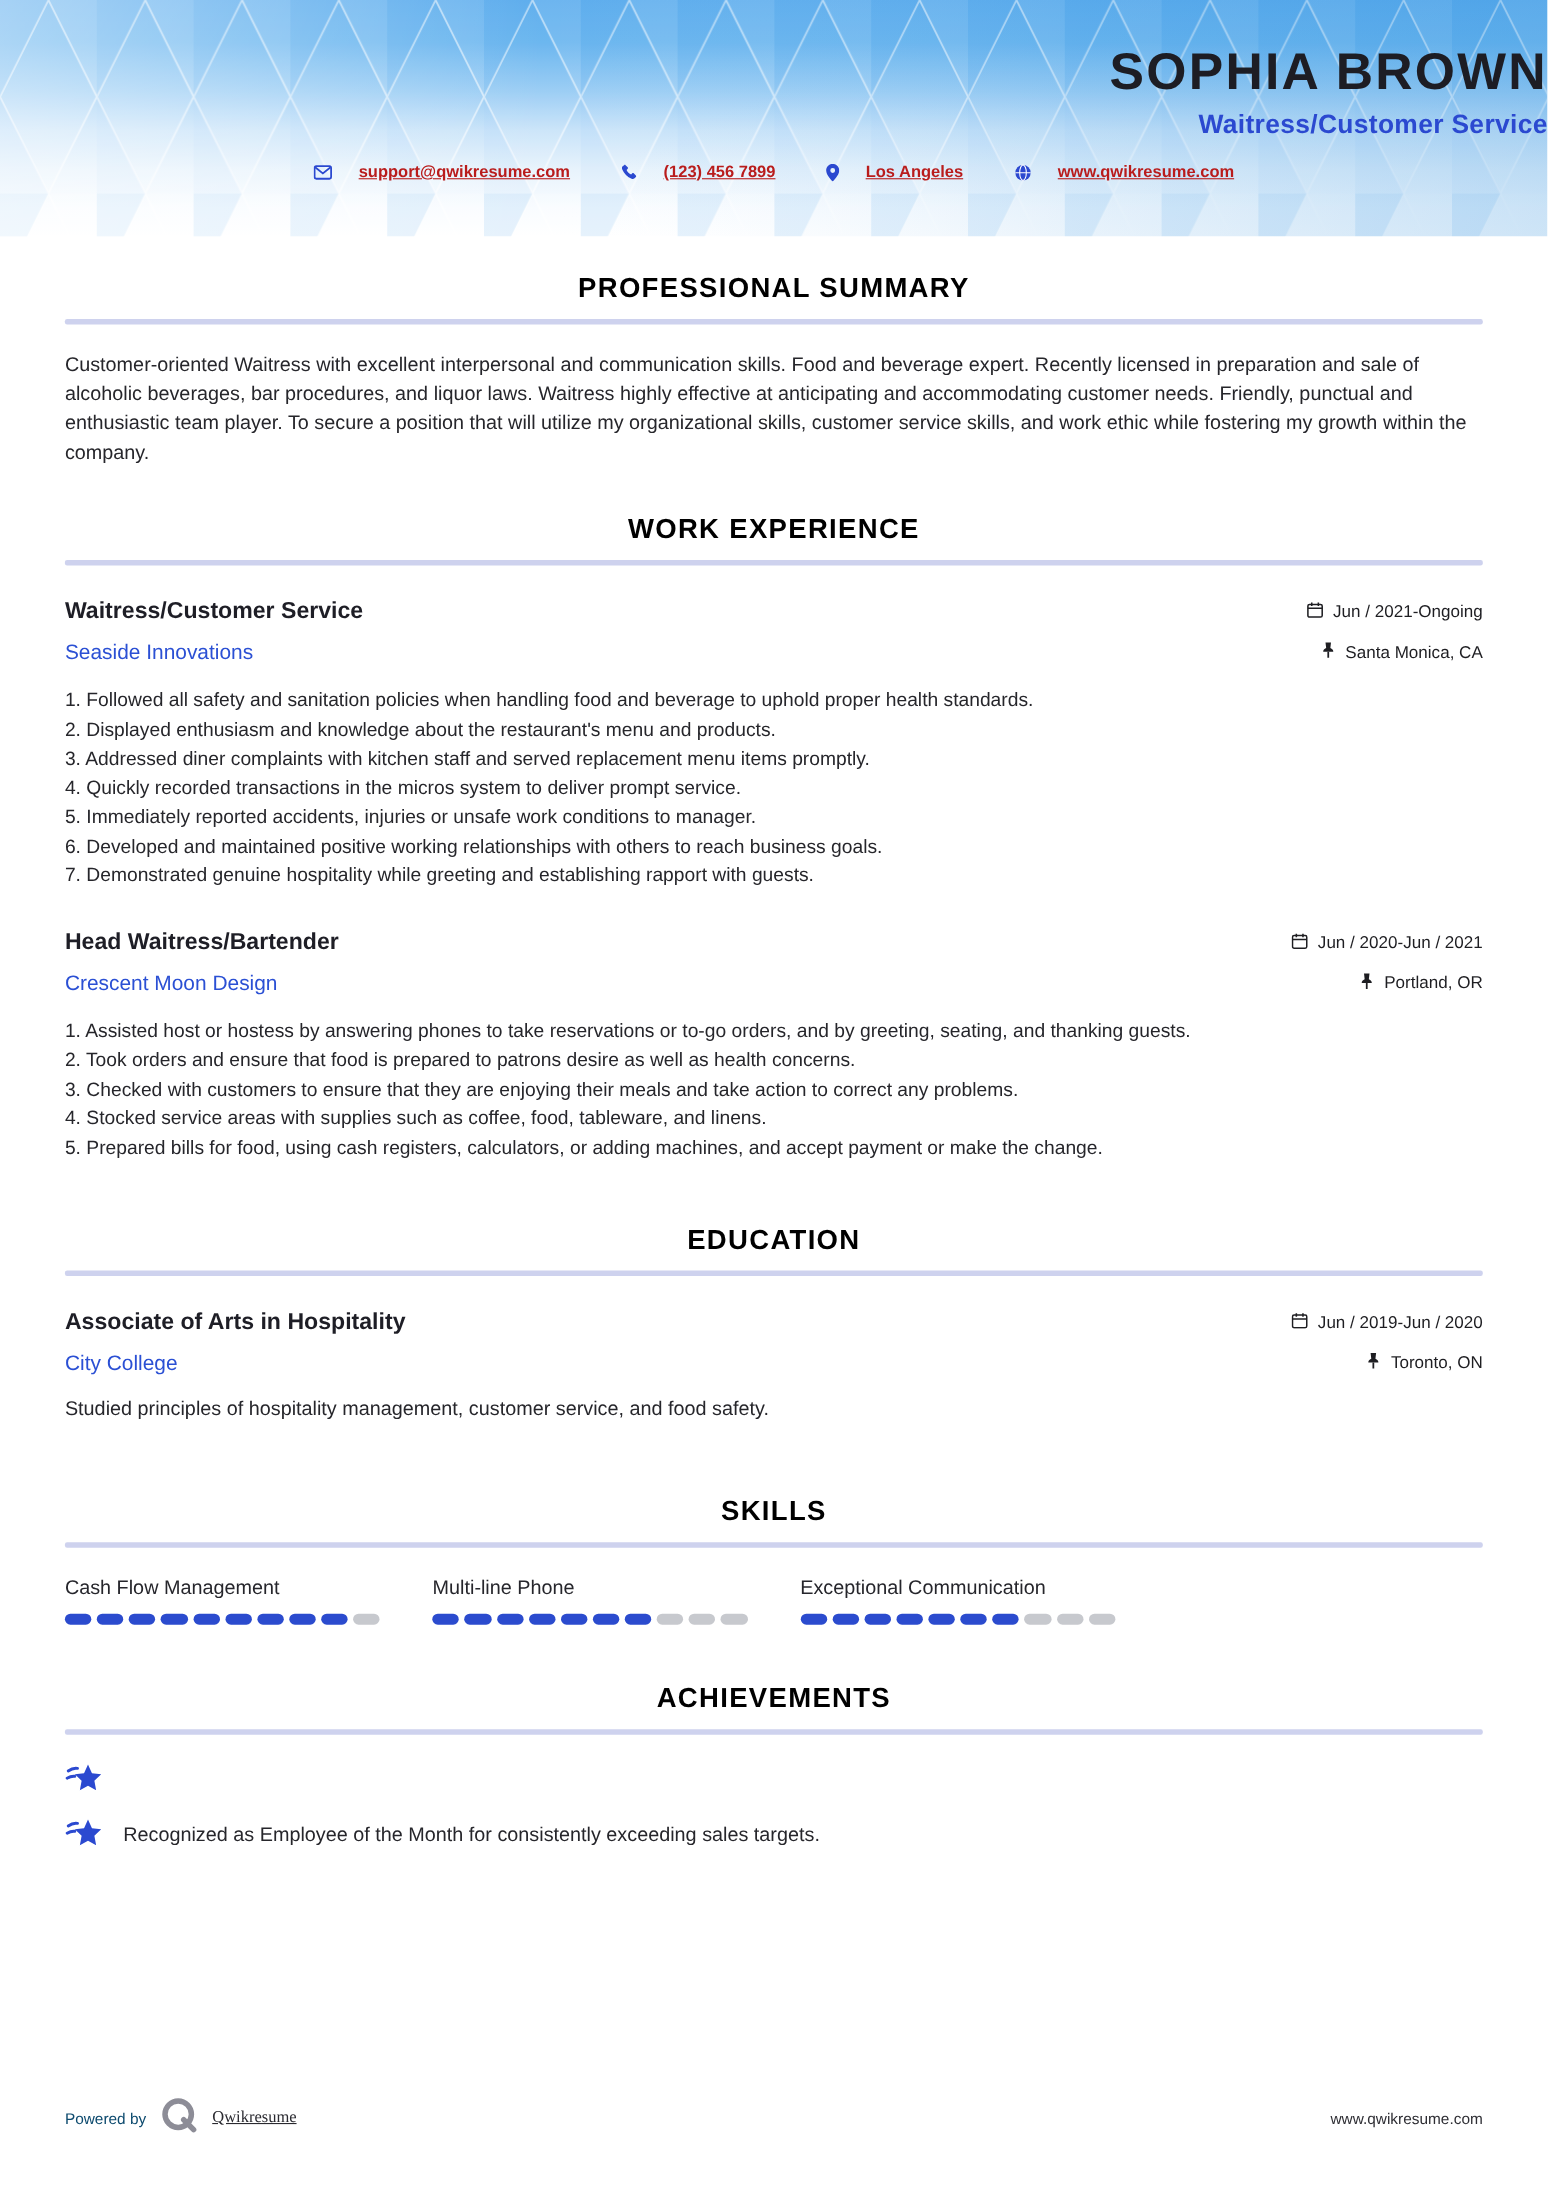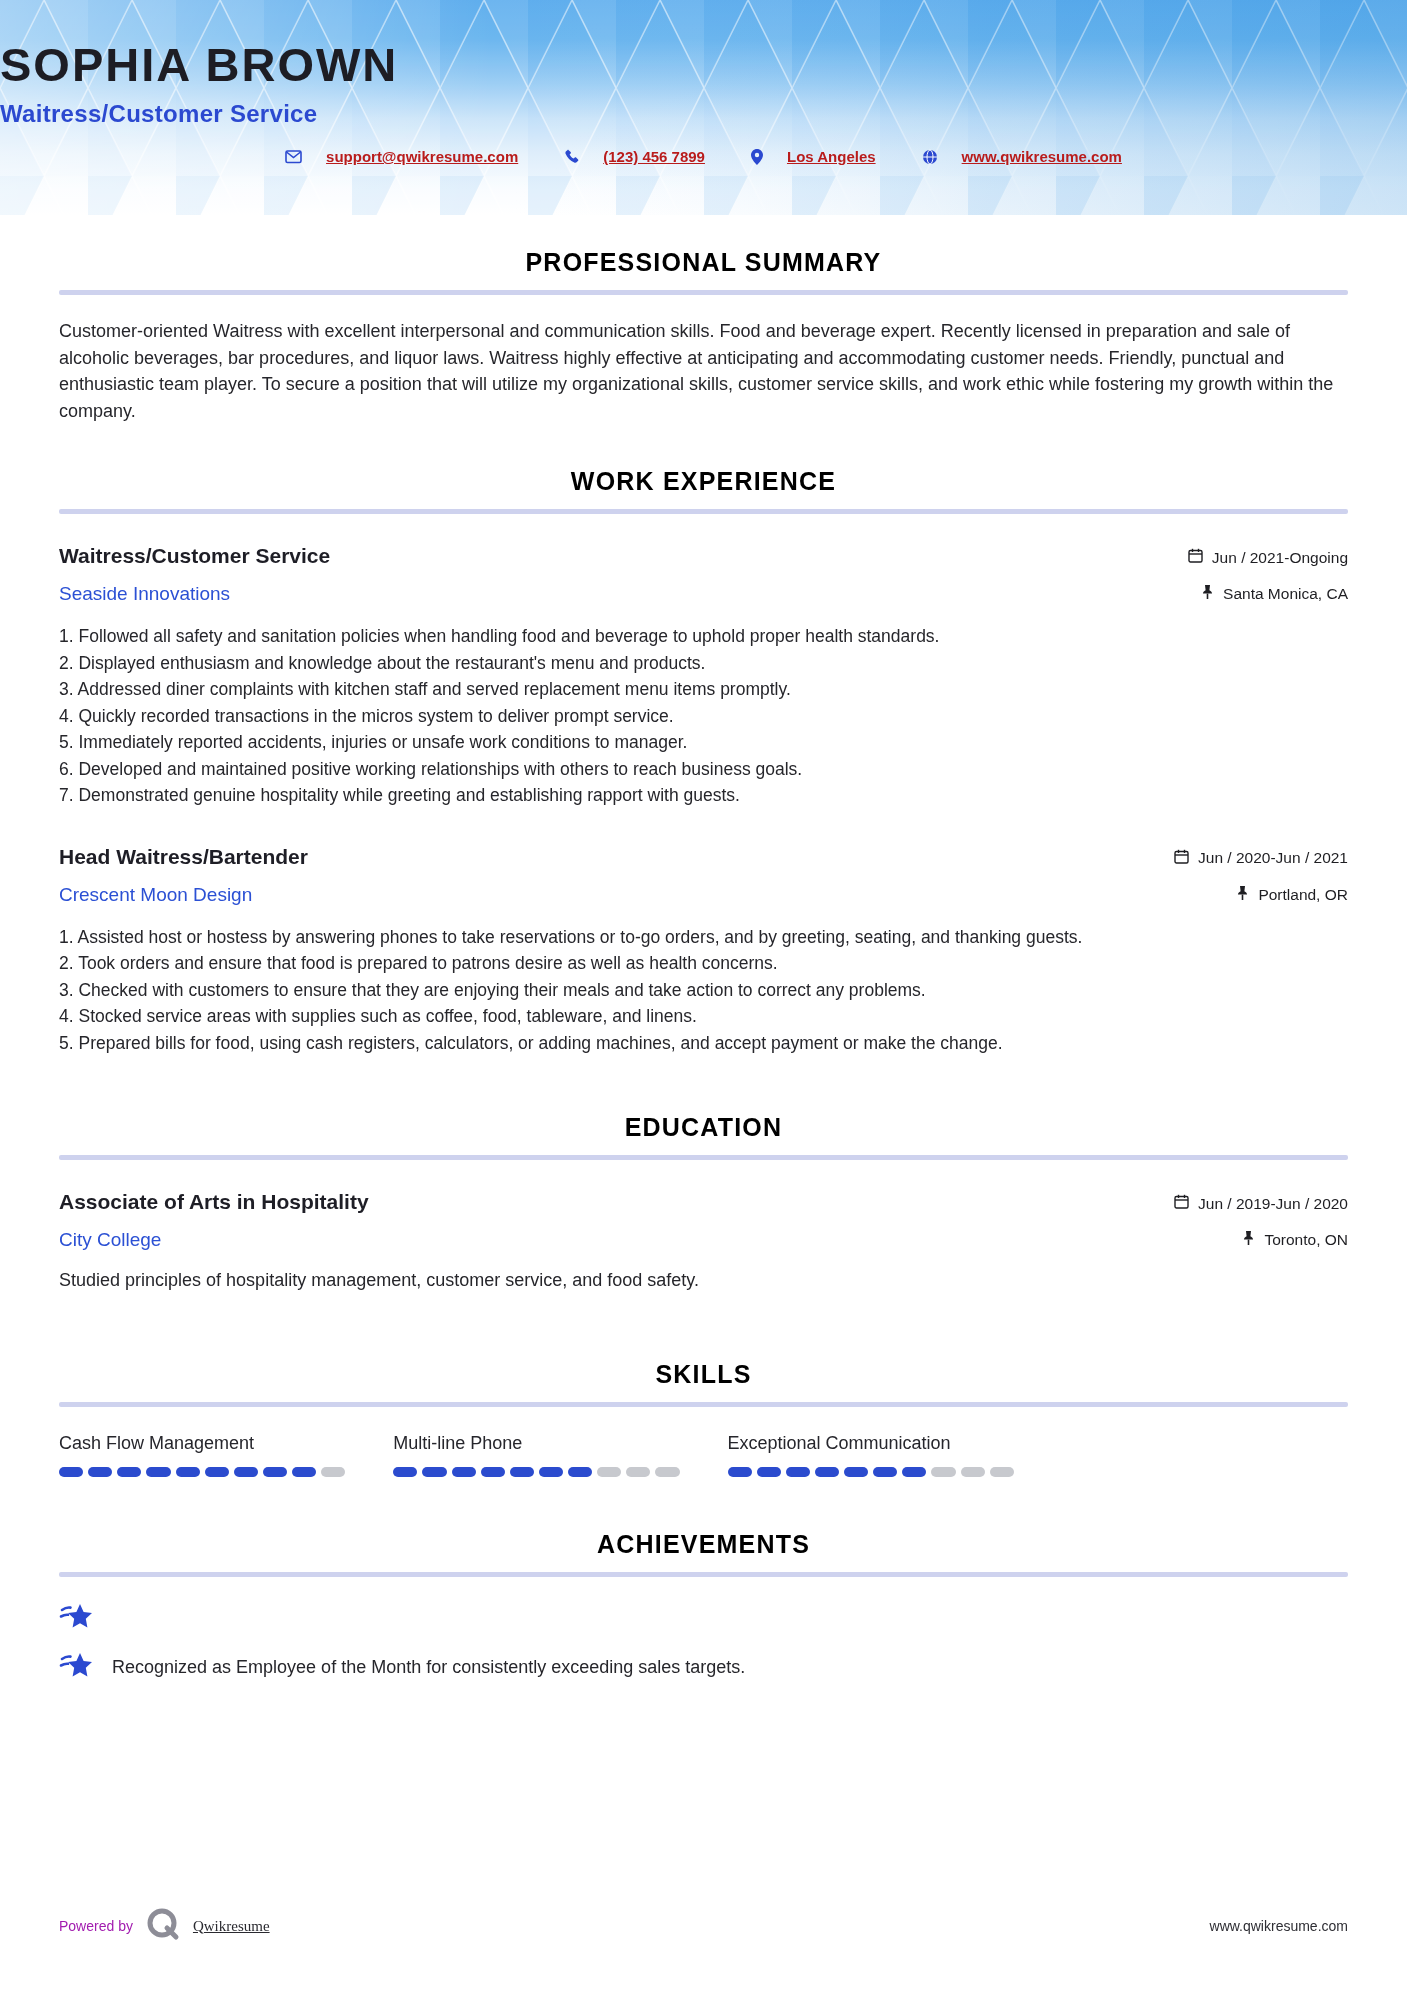--- a/index.html
+++ b/index.html
@@ -1,20 +1,20 @@
 <!DOCTYPE html>
 <html><head>
 <meta charset="utf-8">
 <style>
   html,body{margin:0;padding:0;background:#ffffff;}
   body{font-family:"Liberation Sans", sans-serif;color:#26262c;}
   .page{position:relative;width:1407px;height:1990px;background:#ffffff;overflow:hidden;}
 
   
-  .header{position:relative;height:215px;text-align:left;}
+  .header{position:relative;height:215px;text-align:right;}
   .header-bg{position:absolute;inset:0;width:100%;height:100%;display:block;}
   .header-inner{position:relative;padding-top:38px;}
   .candidate-name{font-size:47px;font-weight:800;letter-spacing:2px;color:#1d1d24;line-height:54px;}
   .candidate-role{margin-top:8px;font-size:24px;font-weight:700;color:#2b49d0;letter-spacing:0.3px;}
   .contact-row{margin-top:20px;display:flex;justify-content:center;align-items:center;gap:46px;}
   .contact-item{display:flex;align-items:center;gap:24px;font-size:15px;font-weight:700;color:#b91c1c;text-decoration:underline;}
   .contact-item .icn{display:inline-flex;align-items:center;}
 
   
   .content{padding:0 59px;}
@@ -47,21 +47,21 @@
   .seg-off{background:#c7c9ce;}
 
   .achievements-section{margin-top:52px;}
   .achievement-list{margin-top:24px;display:flex;flex-direction:column;gap:15px;}
   .achievement-item{display:flex;align-items:center;gap:20px;}
   .achievement-text{font-size:18px;color:#26262b;}
 
   
   .footer{position:absolute;left:59px;right:59px;bottom:44px;display:flex;justify-content:space-between;align-items:center;}
   .footer-left{display:flex;align-items:center;gap:12px;}
-  .powered-by{font-size:14px;color:#a21caf;}
+  .powered-by{font-size:14px;color:#0c4a6e;}
   .brand-link{font-size:15px;color:#2a2a30;text-decoration:underline;font-weight:500;font-family:Liberation Serif, serif;}
   .footer-site{font-size:14px;font-weight:500;color:#2e2e34;}
 </style>
 </head>
 <body>
 
 <div class="page">
 
   <div class="header">
     <svg class="header-bg" viewBox="0 0 1407 215" preserveAspectRatio="none" aria-hidden="true">

